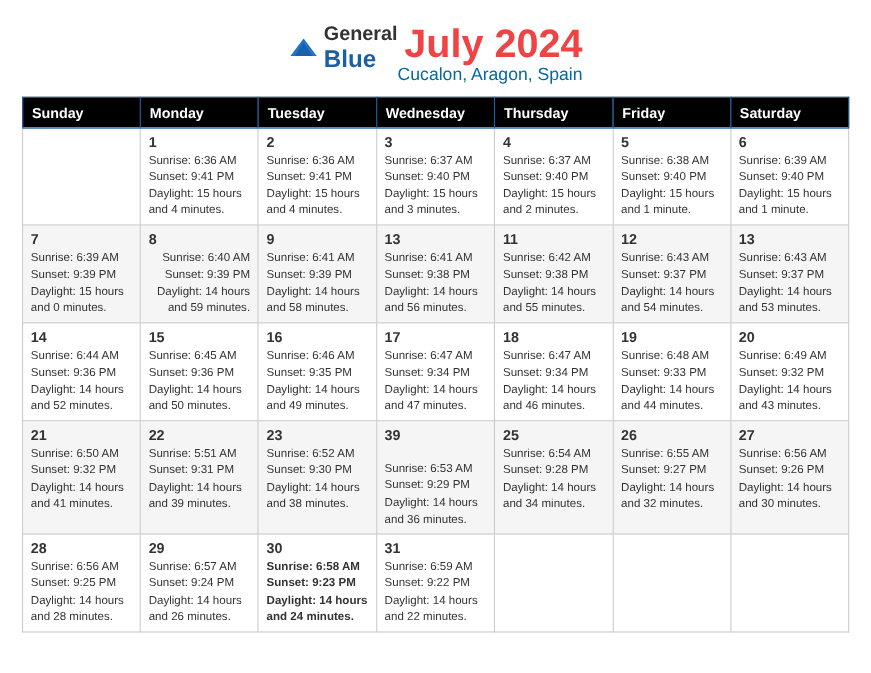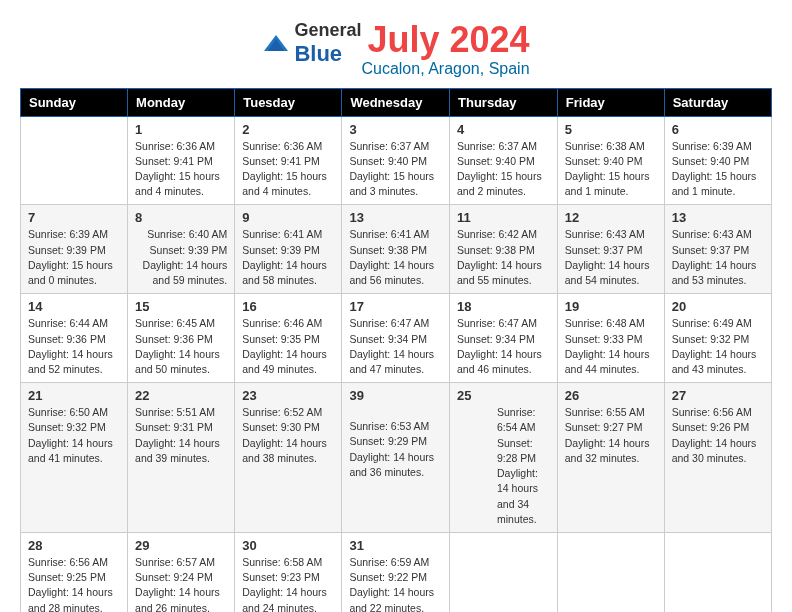--- a/index.html
+++ b/index.html
@@ -267,21 +267,21 @@
 Daylight: 14 hours and 38 minutes.</div>
         </td>
         <td>
           <div class="day-number">39</div>
           <div class="day-info" style="white-space: pre-line; margin-top: 16px;">Sunrise: 6:53 AM
 Sunset: 9:29 PM
 Daylight: 14 hours and 36 minutes.</div>
         </td>
         <td>
           <div class="day-number">25</div>
-          <div class="day-info" style="white-space: pre-line; margin-left: 40px;">Sunrise: 6:54 AM
+          <div class="day-info" style="white-space: pre-line;">Sunrise: 6:54 AM
 Sunset: 9:28 PM
 Daylight: 14 hours and 34 minutes.</div>
         </td>
         <td>
           <div class="day-number">26</div>
           <div class="day-info" style="white-space: pre-line;">Sunrise: 6:55 AM
 Sunset: 9:27 PM
 Daylight: 14 hours and 32 minutes.</div>
         </td>
         <td>
@@ -299,21 +299,21 @@
 Daylight: 14 hours and 28 minutes.</div>
         </td>
         <td>
           <div class="day-number">29</div>
           <div class="day-info" style="white-space: pre-line;">Sunrise: 6:57 AM
 Sunset: 9:24 PM
 Daylight: 14 hours and 26 minutes.</div>
         </td>
         <td>
           <div class="day-number">30</div>
-          <div class="day-info" style="white-space: pre-line;">Sunrise: 6:58 AM
+          <div class="day-info" style="white-space: pre-line; font-weight: bold;">Sunrise: 6:58 AM
 Sunset: 9:23 PM
 Daylight: 14 hours and 24 minutes.</div>
         </td>
         <td>
           <div class="day-number">31</div>
           <div class="day-info" style="white-space: pre-line;">Sunrise: 6:59 AM
 Sunset: 9:22 PM
 Daylight: 14 hours and 22 minutes.</div>
         </td>
         <td class="empty-cell"></td>

